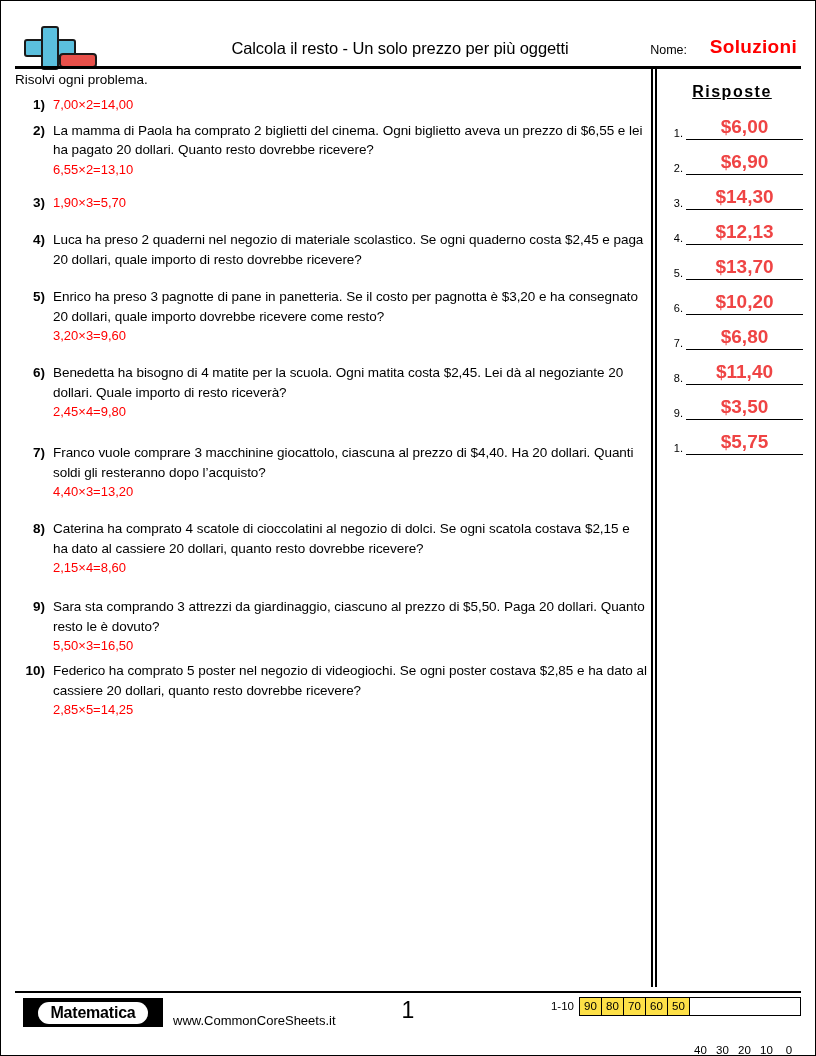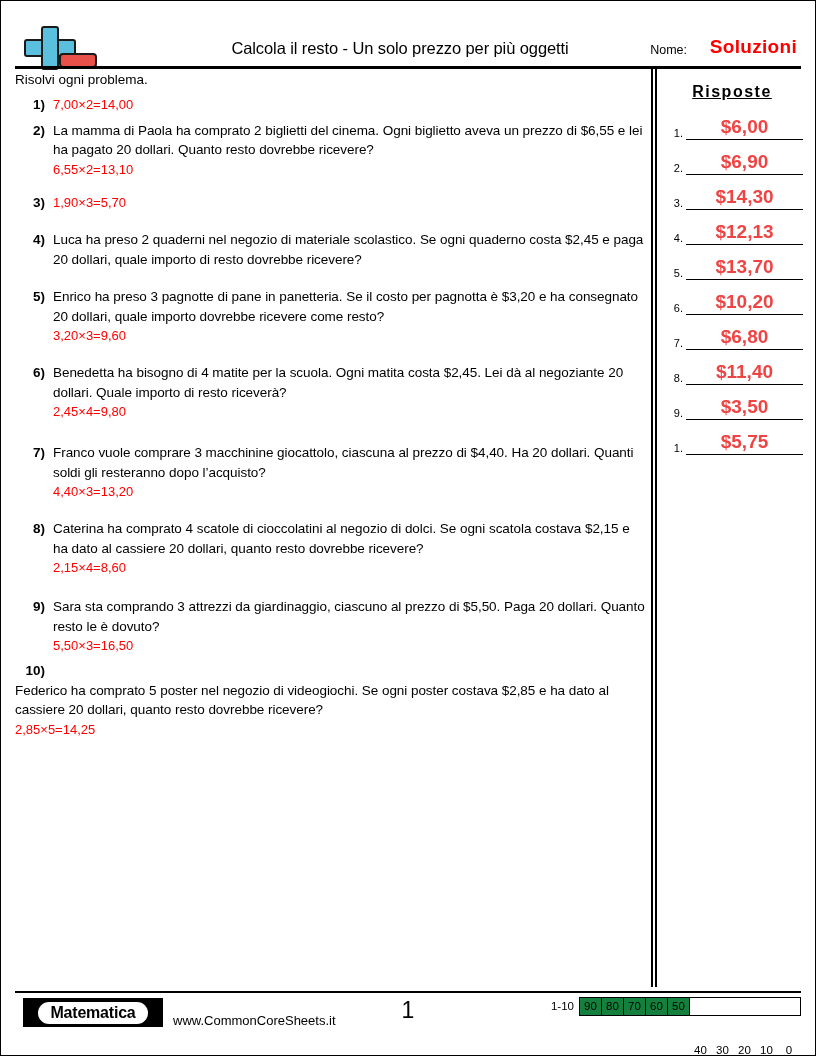--- a/index.html
+++ b/index.html
@@ -270,21 +270,21 @@
     display: flex;
     border: 1px solid #000;
   }
   #scale .box {
     min-width: 22px;
     padding: 0 2px;
     text-align: center;
     font-size: 11.5px;
     line-height: 17px;
     border-right: 1px solid #000;
-    background: #15803d;
+    background: #fde047;
     box-sizing: border-box;
   }
   #scale .box:last-child { border-right: none; }
   #scale .box.hl { background: #cfe2f3; margin-top: 44px; }
 </style>
 </head>
 <body>
 
 <div id="page">
 
@@ -359,21 +359,21 @@
               <div class="work">2,15×4=8,60</div>
             </div>
           </div>
           <div class="problem" style="margin-top: 20px;">
             <div class="num">9)</div>
             <div class="body">
               <div class="qtext">Sara sta comprando 3 attrezzi da giardinaggio, ciascuno al prezzo di $5,50. Paga 20 dollari. Quanto resto le è dovuto?</div>
               <div class="work">5,50×3=16,50</div>
             </div>
           </div>
-          <div class="problem" style="margin-top: 1px; flex-direction: column;">
+          <div class="problem" style="margin-top: 1px;">
             <div class="num">10)</div>
             <div class="body">
               <div class="qtext">Federico ha comprato 5 poster nel negozio di videogiochi. Se ogni poster costava $2,85 e ha dato al cassiere 20 dollari, quanto resto dovrebbe ricevere?</div>
               <div class="work">2,85×5=14,25</div>
             </div>
           </div>
         </div>
     </div>
 
     <div id="divider"></div>

